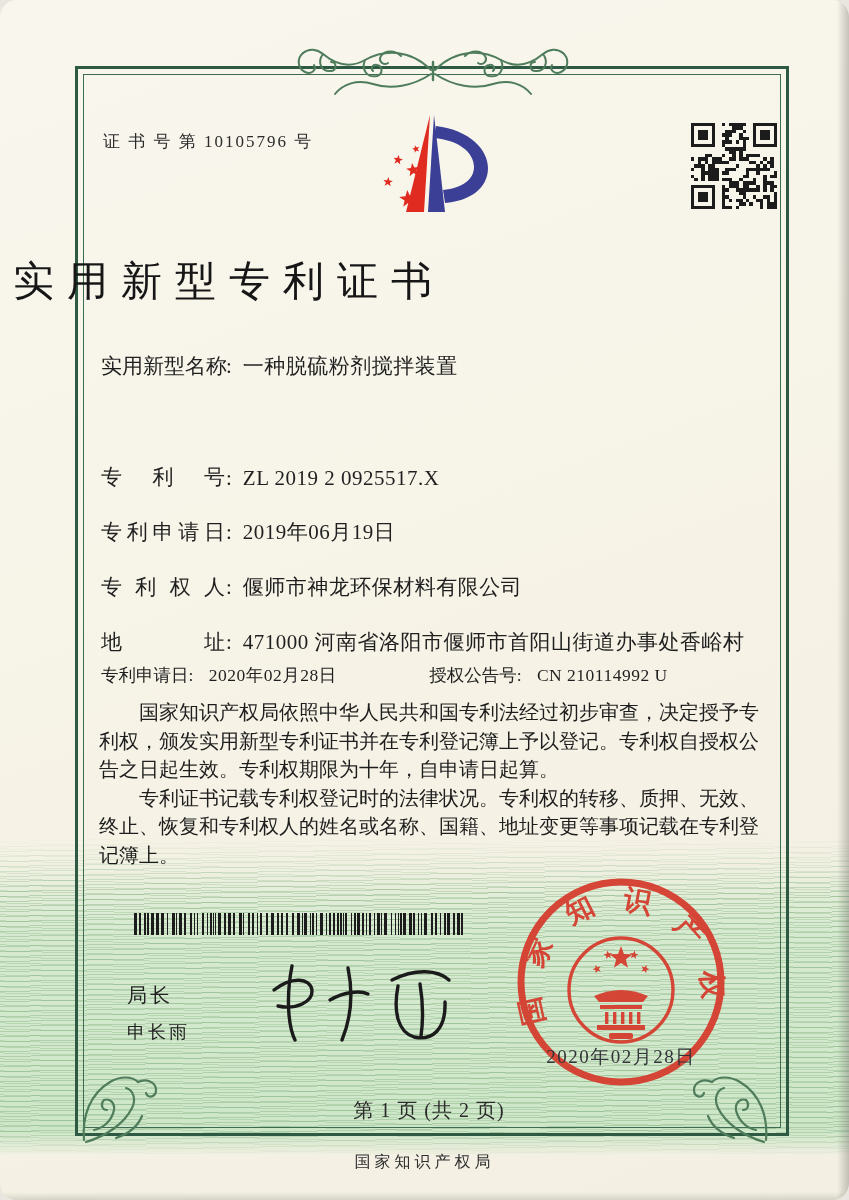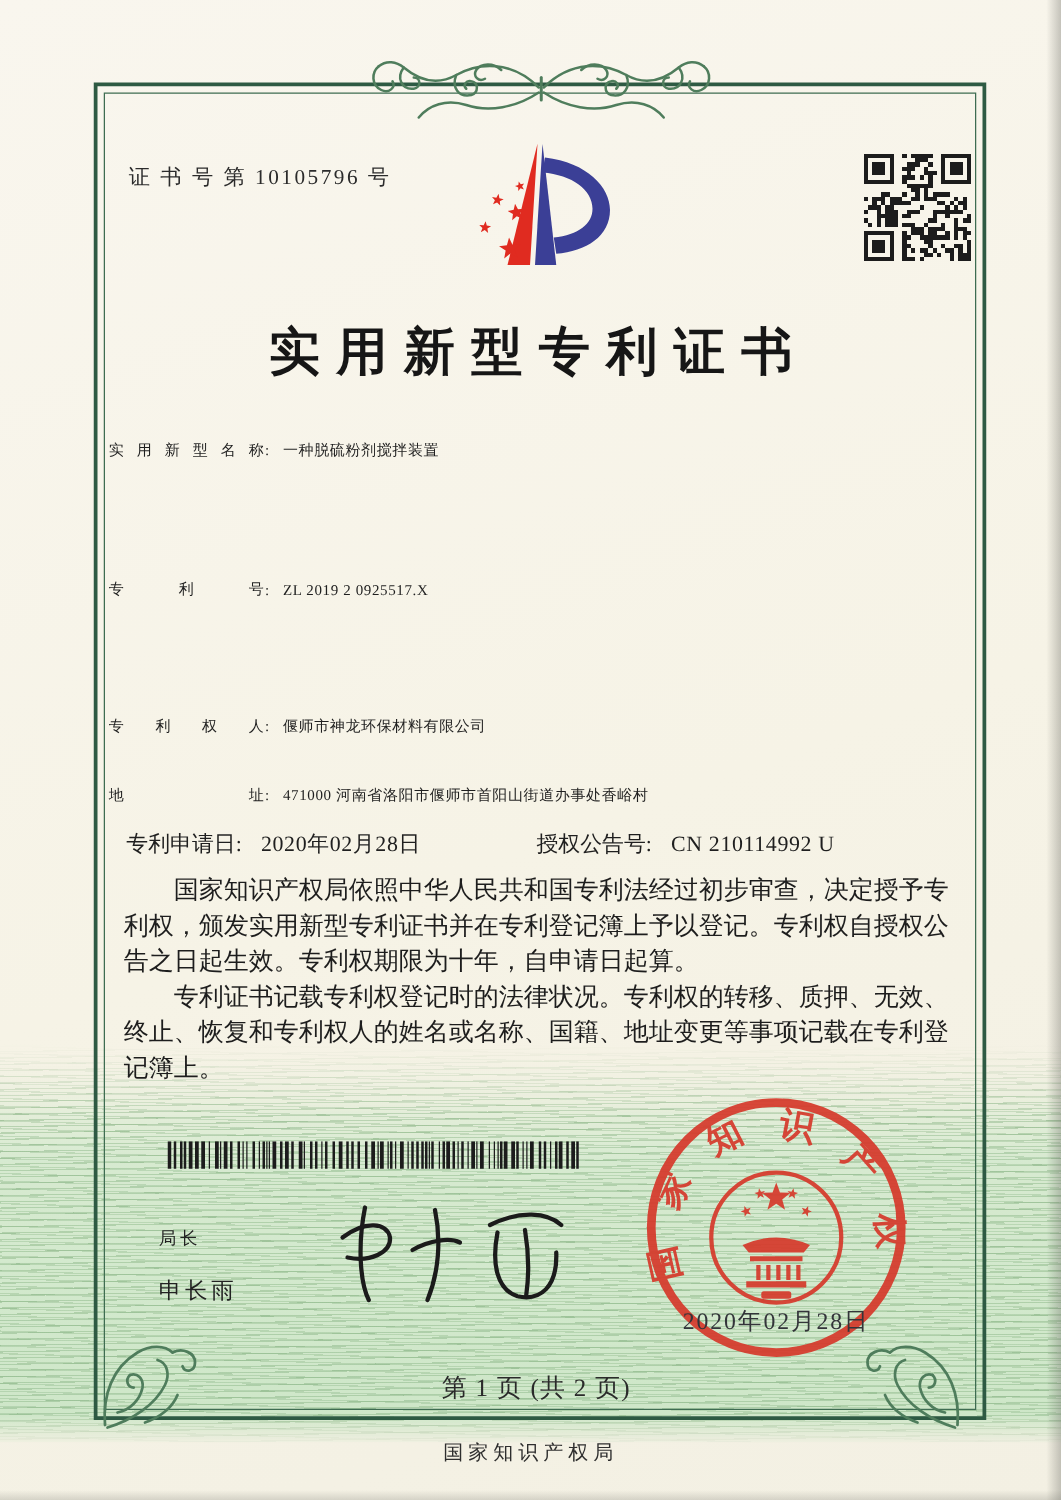--- a/index.html
+++ b/index.html
@@ -1,49 +1,49 @@
 <!DOCTYPE html>
 <html><head>
 <meta charset="utf-8">
 <style>
   html,body{margin:0;padding:0;background:#e8e6df;}
   .page{position:relative;width:849px;height:1200px;overflow:hidden;
     background:linear-gradient(160deg,#f9f6ee 0%,#f6f3e6 55%,#f3f0e3 100%);
-    font-family:"Liberation Serif","DejaVu Serif",serif;color:#222;}
+    font-family:"Liberation Serif","DejaVu Serif",serif;color:#222;border-radius:17px;}
   .scan-edge-right{position:absolute;right:0;top:0;width:12px;height:100%;
     background:linear-gradient(90deg,rgba(0,0,0,0),rgba(110,110,104,.38));}
   .scan-edge-bottom{position:absolute;left:0;bottom:0;width:100%;height:8px;
     background:linear-gradient(180deg,rgba(0,0,0,0),rgba(120,120,112,.25));}
   .frame-outer{position:absolute;left:75px;top:66px;width:708px;height:1064px;
     border:3px solid #2e5a43;}
   .frame-inner{position:absolute;left:5px;top:5px;right:5px;bottom:5px;
     border:1.5px solid #3e6c51;}
   .guilloche{position:absolute;left:0;top:836px;width:849px;height:318px;pointer-events:none;
     background:
       repeating-linear-gradient(179deg,rgba(122,170,118,.40) 0 1px,rgba(122,170,118,0) 1px 5px),
       repeating-linear-gradient(181.6deg,rgba(122,170,118,.30) 0 1px,rgba(122,170,118,0) 1px 6px),
       linear-gradient(180deg,rgba(219,236,214,0),rgba(211,233,206,.92) 30%,rgba(203,229,198,.96));
     -webkit-mask-image:linear-gradient(180deg,transparent 0,#000 18%,#000 93%,rgba(0,0,0,.12) 100%);
     mask-image:linear-gradient(180deg,transparent 0,#000 18%,#000 93%,rgba(0,0,0,.12) 100%);}
   .cert-no{position:absolute;left:103px;top:130px;font-size:17px;letter-spacing:2px;color:#2b2b2b;}
   .logo{position:absolute;left:372px;top:112px;}
   .qr{position:absolute;left:689px;top:123px;}
-  .title{position:absolute;left:0;top:254px;width:849px;text-align:center;
-    font-size:41px;font-weight:700;letter-spacing:13px;text-indent:13px;color:#161616;}
-  .field-row{position:absolute;left:87px;width:680px;font-size:12px;color:#1f1f1f;white-space:nowrap;}
+  .title{position:absolute;left:0;top:254px;width:849px;text-align:left;
+    font-size:41px;font-weight:400;letter-spacing:13px;text-indent:13px;color:#161616;}
+  .field-row{position:absolute;left:101px;width:680px;font-size:21px;color:#1f1f1f;white-space:nowrap;}
   .f-label{display:inline-block;width:124px;text-align:justify;text-align-last:justify;vertical-align:bottom;}
   .f-colon{display:inline-block;margin-left:1px;}
   .f-value{margin-left:11px;letter-spacing:.5px;}
   .grant-row{position:absolute;left:101px;top:663px;font-size:17.5px;white-space:nowrap;color:#1f1f1f;}
   .grant-no{margin-left:88px;}
   .body-text{position:absolute;left:99px;top:698px;width:660px;font-size:20px;
     line-height:28.6px;text-align:justify;color:#1d1d1d;}
   .body-text p{margin:0;text-indent:2em;}
   .barcode{position:absolute;left:134px;top:913px;}
-  .signer-title{position:absolute;left:127px;top:982px;font-size:14px;letter-spacing:3px;color:#222;}
+  .signer-title{position:absolute;left:127px;top:982px;font-size:20px;letter-spacing:3px;color:#222;}
   .signer-name{position:absolute;left:127px;top:1020px;font-size:18px;letter-spacing:3px;color:#222;}
   .signature{position:absolute;left:252px;top:940px;}
   .seal{position:absolute;left:510px;top:872px;opacity:.92;}
   .seal-date{position:absolute;left:505px;top:1044px;width:232px;text-align:center;
     font-size:19px;letter-spacing:1.5px;color:#33343a;}
   .page-no{position:absolute;left:75px;top:1097px;width:708px;text-align:center;
     font-size:20px;color:#2a2a2a;letter-spacing:1px;}
   .back-note{position:absolute;left:0;top:1152px;width:849px;text-align:center;
     font-size:16px;letter-spacing:4px;color:#2e2e2e;}
   .ornament{position:absolute;}
@@ -329,20 +329,23 @@
     </svg>
 
   <div class="title">实用新型专利证书</div>
 
   <div class="field-row" style="top:352px">
     <span class="f-label">实用新型名称</span><span class="f-colon">:</span><span class="f-value">一种脱硫粉剂搅拌装置</span>
   </div>
   <div class="field-row" style="top:463px">
     <span class="f-label">专利号</span><span class="f-colon">:</span><span class="f-value">ZL 2019 2 0925517.X</span>
   </div>
+  <div class="field-row" style="top:518px">
+    <span class="f-label">专利申请日</span><span class="f-colon">:</span><span class="f-value">2019年06月19日</span>
+  </div>
   <div class="field-row" style="top:573px">
     <span class="f-label">专利权人</span><span class="f-colon">:</span><span class="f-value">偃师市神龙环保材料有限公司</span>
   </div>
   <div class="field-row" style="top:628px">
     <span class="f-label">地址</span><span class="f-colon">:</span><span class="f-value">471000 河南省洛阳市偃师市首阳山街道办事处香峪村</span>
   </div>
 
   <div class="grant-row">
     <span>专利申请日</span><span>:</span>
     <span class="f-value">2020年02月28日</span>

